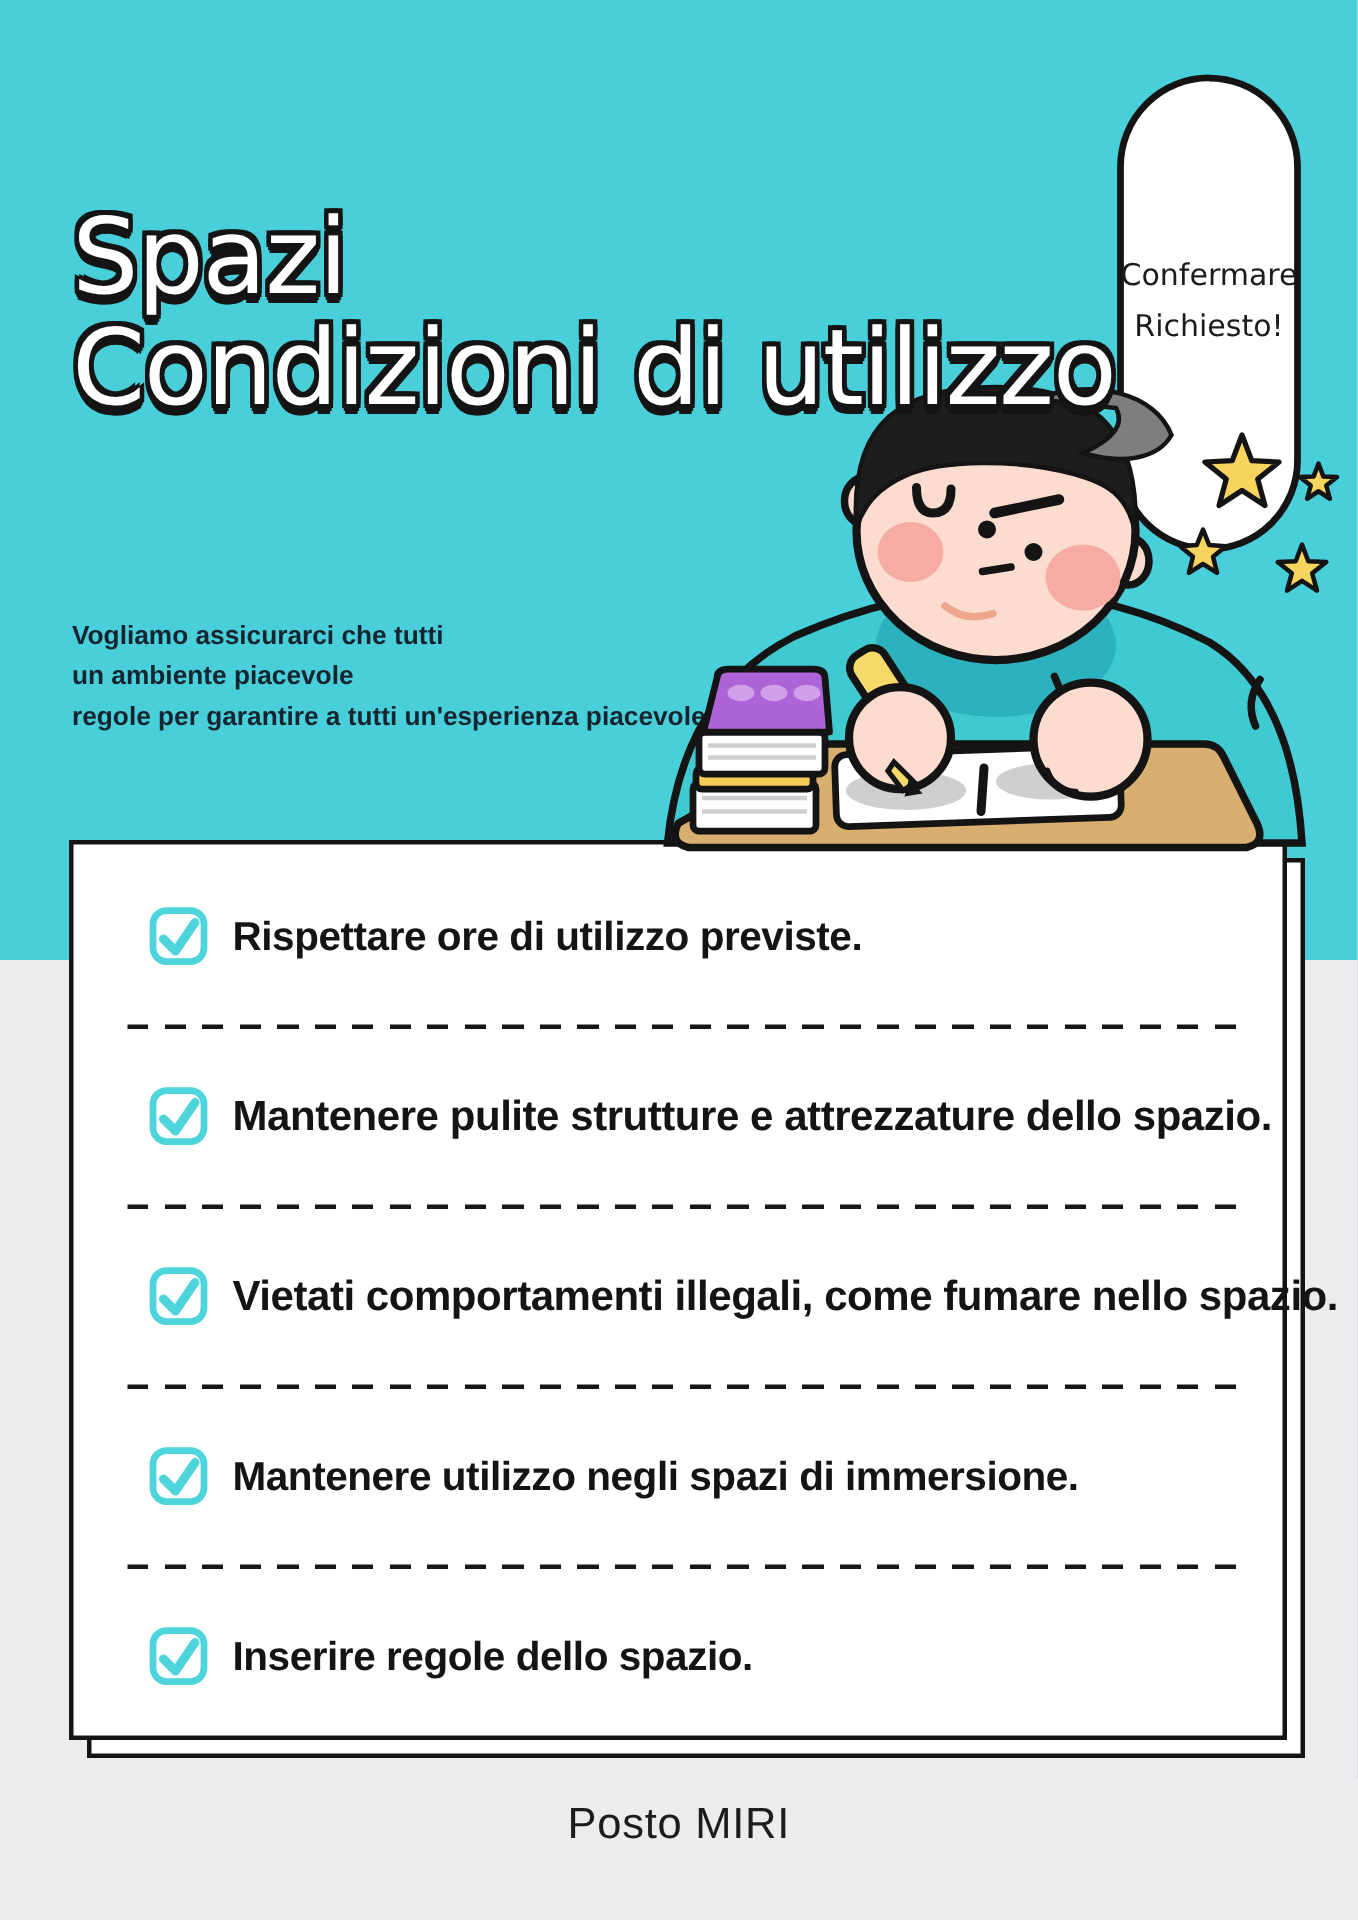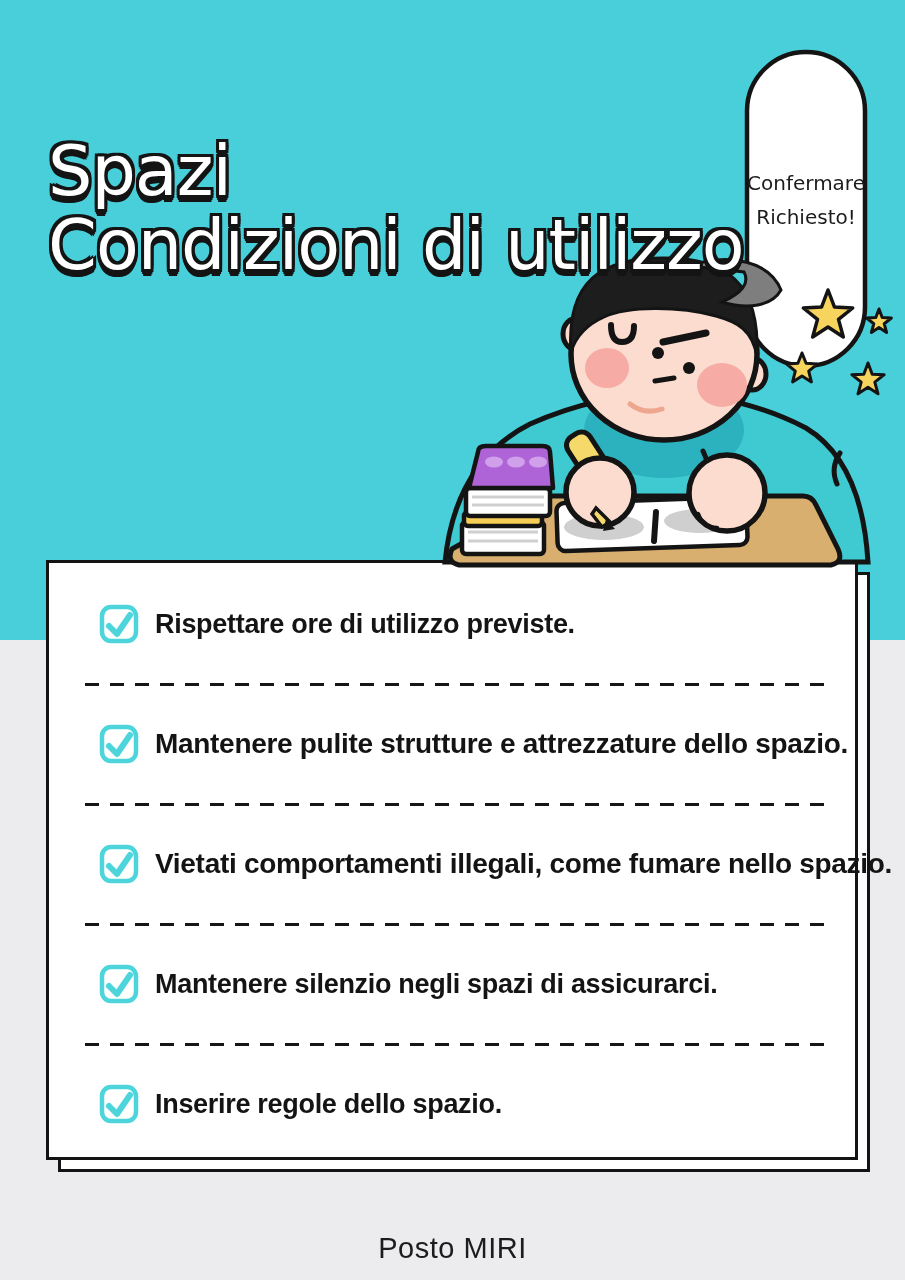--- a/index.html
+++ b/index.html
@@ -41,32 +41,37 @@
   .check-row .label{font-size:27px;font-weight:700;color:#141414;letter-spacing:-0.3px;white-space:nowrap;}
   .check-row.long .label{font-size:28px;}
   .checkbox{width:40px;height:40px;flex:0 0 40px;}
   .sep{
     height:3px;margin:23.5px 4px 23.5px -14px;border:none;
     background:repeating-linear-gradient(90deg,#161616 0 14px,transparent 14px 25px);
   }
   
   .footer{
     position:absolute;left:0;top:1200px;width:905px;z-index:2;
-    text-align:center;font-size:29px;font-weight:500;color:#1c1c1c;letter-spacing:0.5px;margin-top:32px;
+    text-align:center;font-size:29px;font-weight:500;color:#1c1c1c;letter-spacing:0.5px;
   }
   
   .illustration{position:absolute;left:0;top:0;z-index:3;pointer-events:none;}
 </style>
 </head>
 <body>
 
 <div class="page">
   <div class="bg-top"></div>
   <div class="bg-bottom"></div>
 
+  <div class="intro">
+    <div>Vogliamo assicurarci che tutti</div>
+    <div>un ambiente piacevole</div>
+    <div>regole per garantire a tutti un'esperienza piacevole</div>
+  </div>
 
   <div class="card-back"></div>
   <div class="card">
 
     <div class="check-row">
       <svg class="checkbox" viewBox="0 0 40 40">
         <rect x="3" y="3" width="34" height="34" rx="9" fill="#ffffff" stroke="#4ED5DC" stroke-width="4.5"></rect>
         <polyline points="10,22 18,30 31,11" fill="none" stroke="#4ED5DC" stroke-width="6" stroke-linecap="round" stroke-linejoin="round"></polyline>
       </svg>
       <span class="label">Rispettare ore di utilizzo previste.</span>
@@ -89,21 +94,21 @@
       </svg>
       <span class="label">Vietati comportamenti illegali, come fumare nello spazio.</span>
     </div>
     <div class="sep"></div>
 
     <div class="check-row">
       <svg class="checkbox" viewBox="0 0 40 40">
         <rect x="3" y="3" width="34" height="34" rx="9" fill="#ffffff" stroke="#4ED5DC" stroke-width="4.5"></rect>
         <polyline points="10,22 18,30 31,11" fill="none" stroke="#4ED5DC" stroke-width="6" stroke-linecap="round" stroke-linejoin="round"></polyline>
       </svg>
-      <span class="label">Mantenere silenzio negli spazi di assicurarci.</span>
+      <span class="label">Mantenere utilizzo negli spazi di immersione.</span>
     </div>
     <div class="sep"></div>
 
     <div class="check-row">
       <svg class="checkbox" viewBox="0 0 40 40">
         <rect x="3" y="3" width="34" height="34" rx="9" fill="#ffffff" stroke="#4ED5DC" stroke-width="4.5"></rect>
         <polyline points="10,22 18,30 31,11" fill="none" stroke="#4ED5DC" stroke-width="6" stroke-linecap="round" stroke-linejoin="round"></polyline>
       </svg>
       <span class="label">Inserire regole dello spazio.</span>
     </div>

